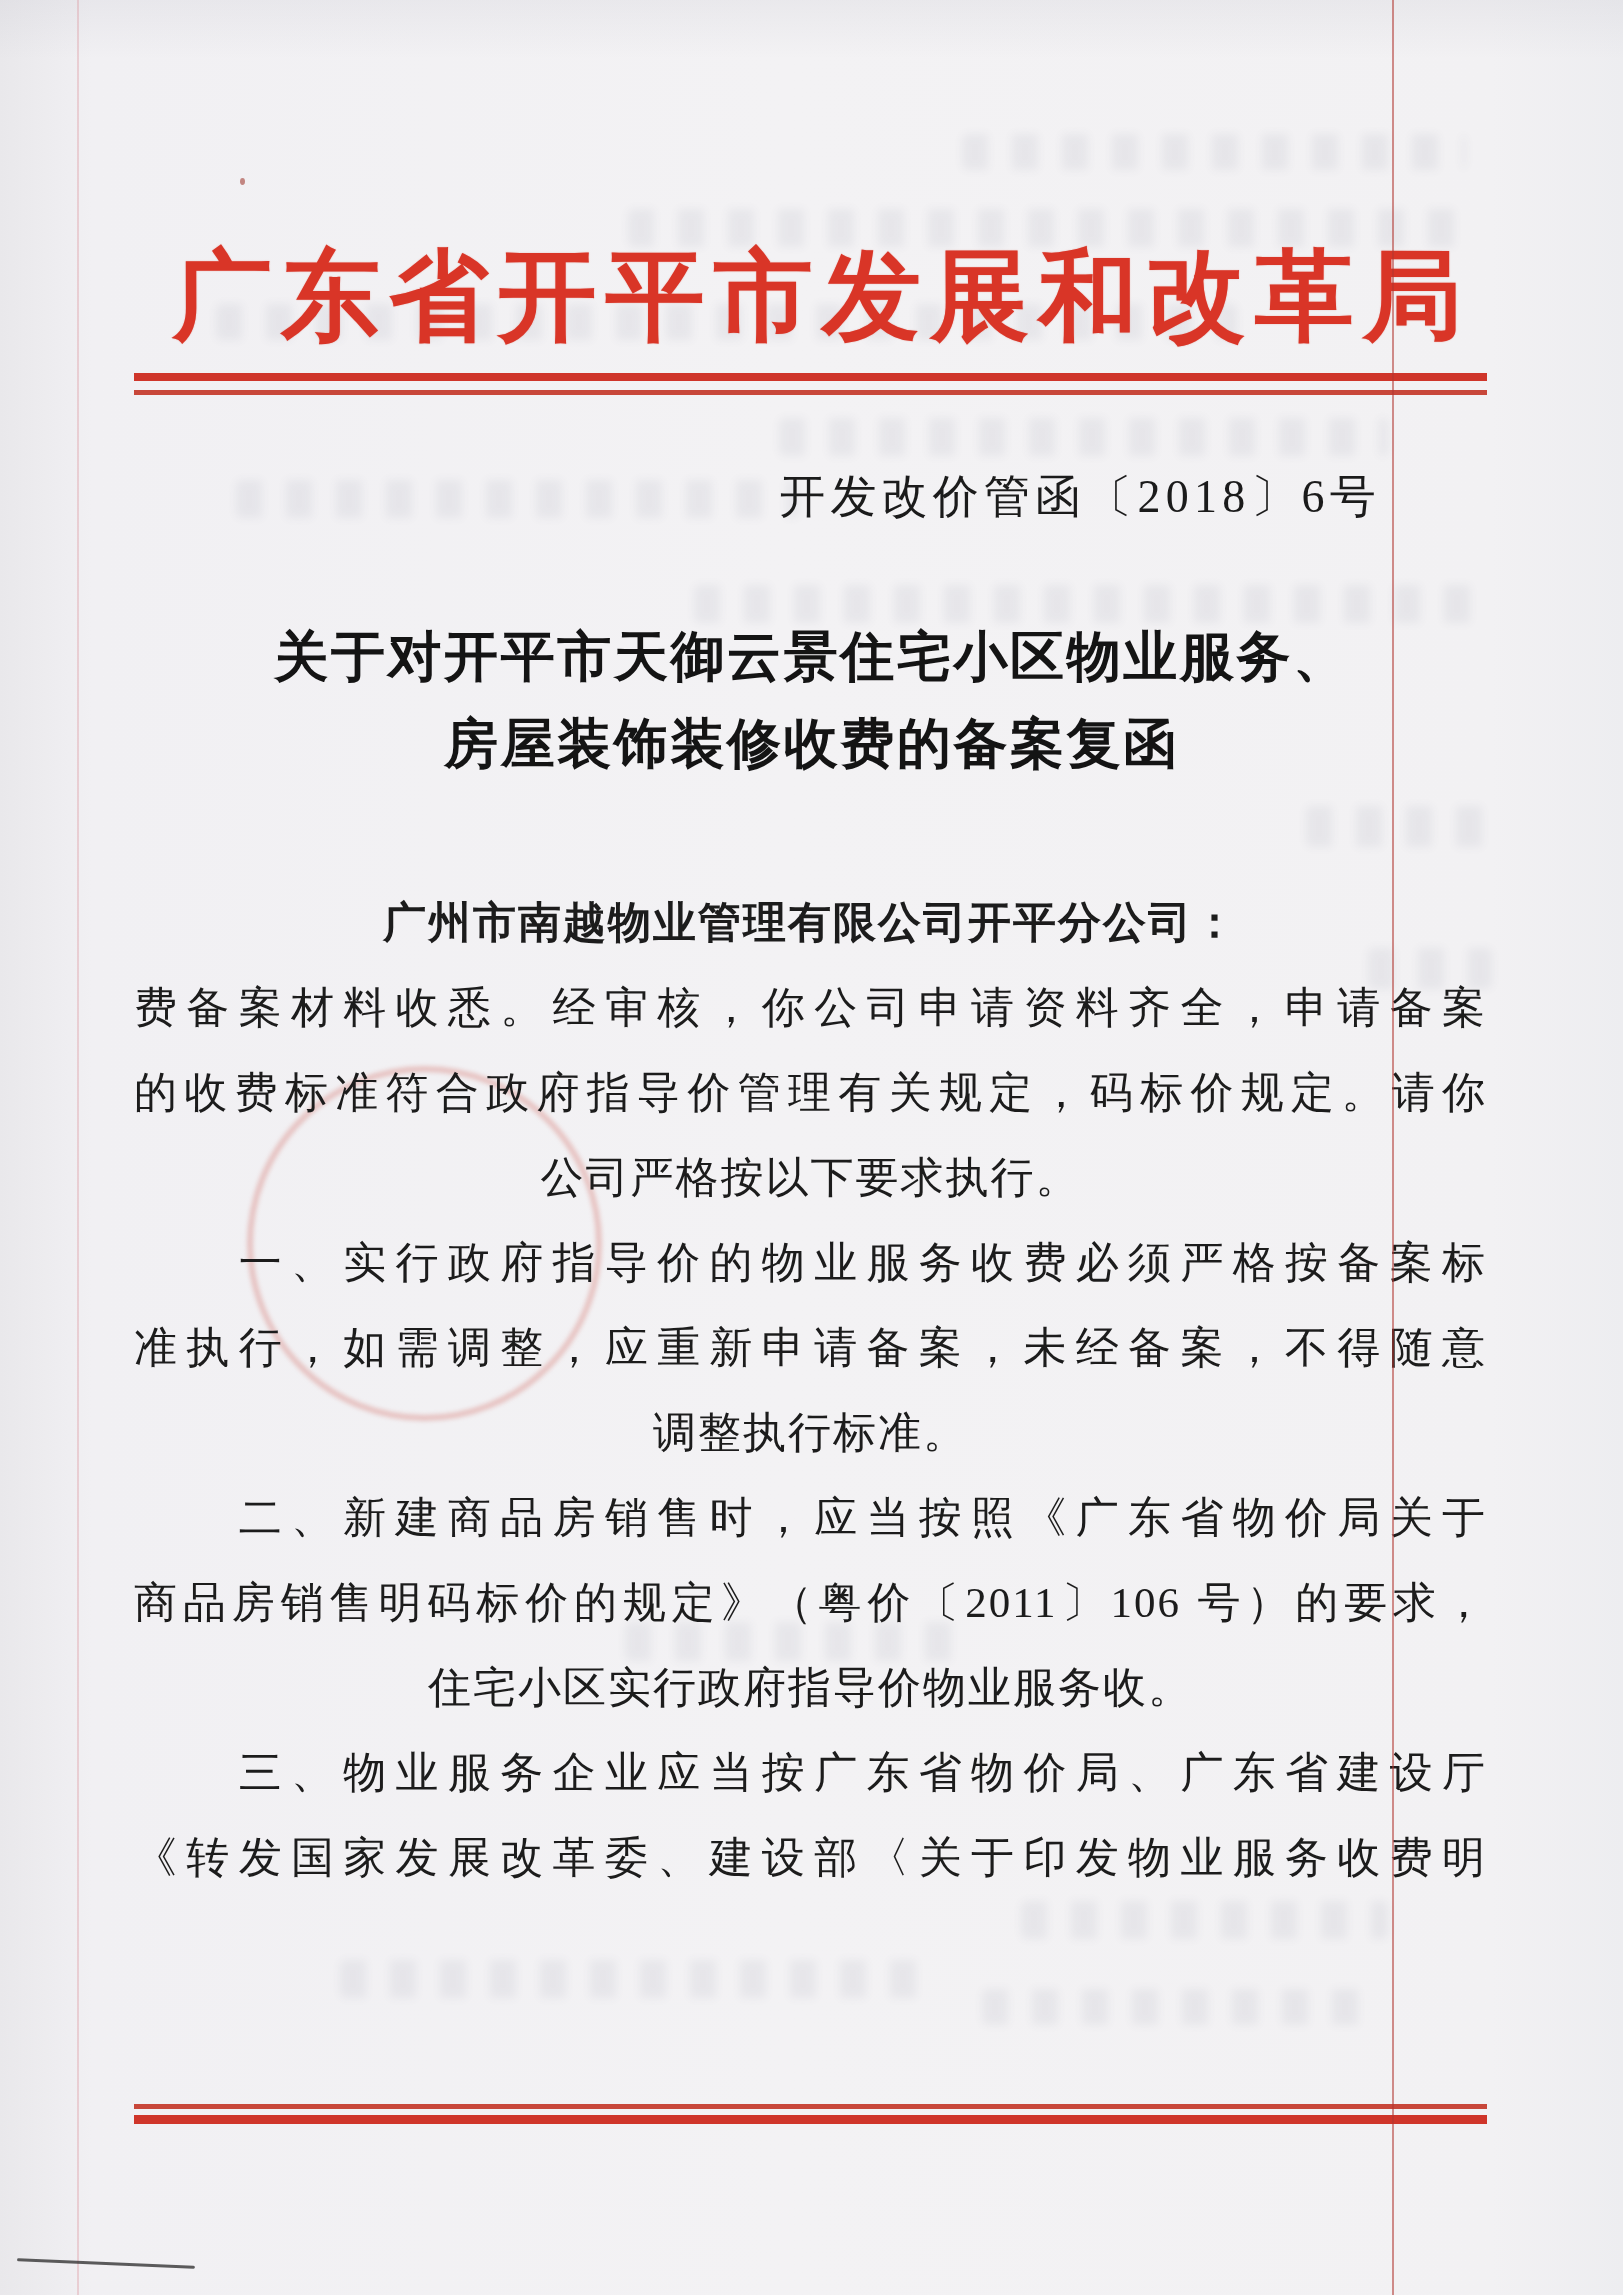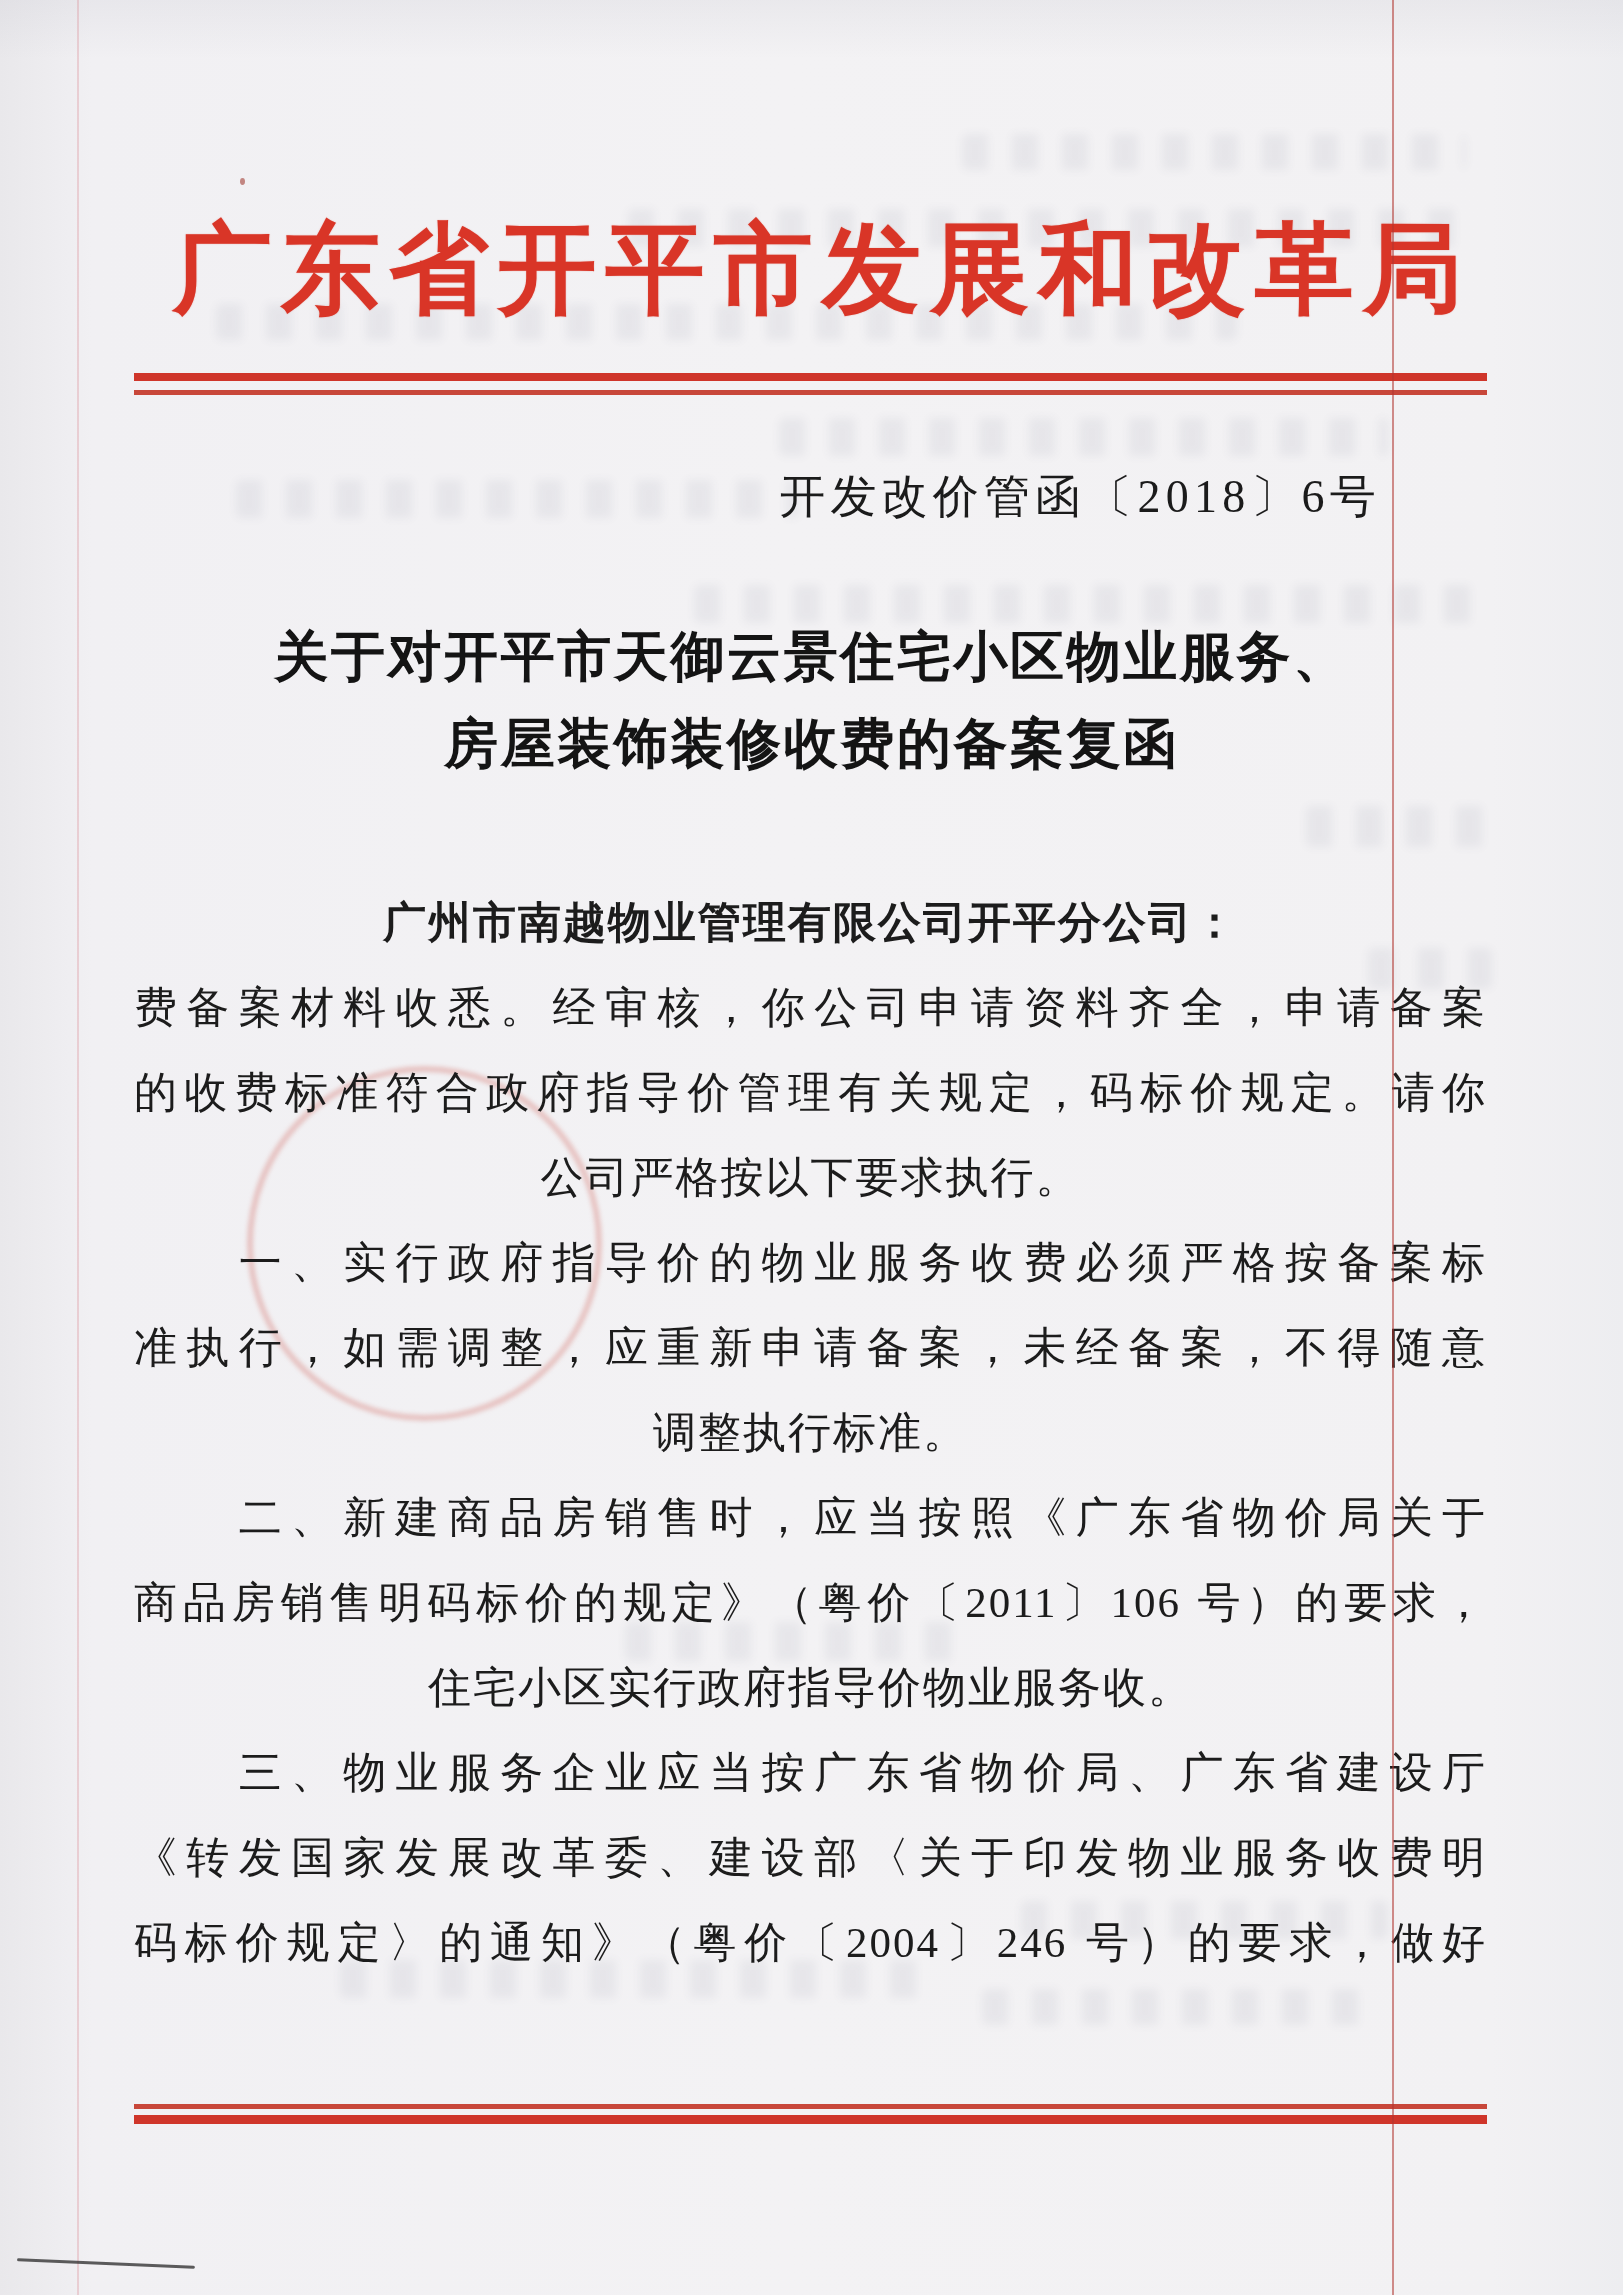--- a/index.html
+++ b/index.html
@@ -16,21 +16,21 @@
   }
   .page::after { 
     content: ""; position: absolute; left: 0; top: 0; right: 0; height: 59px;
     background: linear-gradient(180deg, rgba(190,190,200,0.18), rgba(190,190,200,0));
     pointer-events: none;
   }
   .z { position: absolute; }
 
   
   .letterhead {
-    left: 0; right: 0; top: 204px;
+    left: 0; right: 0; top: 231px;
     text-align: center;
     font-size: 99px;
     font-weight: 900;
     letter-spacing: 9.2px;
     color: #d93527;
     text-shadow: 0 0 1.3px rgba(214,54,40,0.45);
     z-index: 3;
     white-space: nowrap;
     margin-left: 20px;
   }
@@ -174,21 +174,20 @@
         <div class="doc-line just"><span>的收费标准符合政府指导价管理有关规定，码标价规定。请你</span></div>
         <div class="doc-line"><span>公司严格按以下要求执行。</span></div>
         <div class="doc-line just"><span>　　一、实行政府指导价的物业服务收费必须严格按备案标</span></div>
         <div class="doc-line just"><span>准执行，如需调整，应重新申请备案，未经备案，不得随意</span></div>
         <div class="doc-line"><span>调整执行标准。</span></div>
         <div class="doc-line just"><span>　　二、新建商品房销售时，应当按照《广东省物价局关于</span></div>
         <div class="doc-line just"><span>商品房销售明码标价的规定》（粤价〔2011〕106 号）的要求，</span></div>
         <div class="doc-line"><span>住宅小区实行政府指导价物业服务收。</span></div>
         <div class="doc-line just"><span>　　三、物业服务企业应当按广东省物价局、广东省建设厅</span></div>
         <div class="doc-line just"><span>《转发国家发展改革委、建设部〈关于印发物业服务收费明</span></div>
-        <div class="doc-line just"><span>码标价规定〉的通知》（粤价〔2004〕246 号）的要求，做好</span></div>
       </div>
   </div>
 
   <div class="z rule rule-bottom-thin" style="background: rgb(200, 71, 58);"></div>
   <div class="z rule rule-bottom-thick" style="background: rgb(207, 53, 42);"></div>
 
 </div>
 
 
 </body></html>

